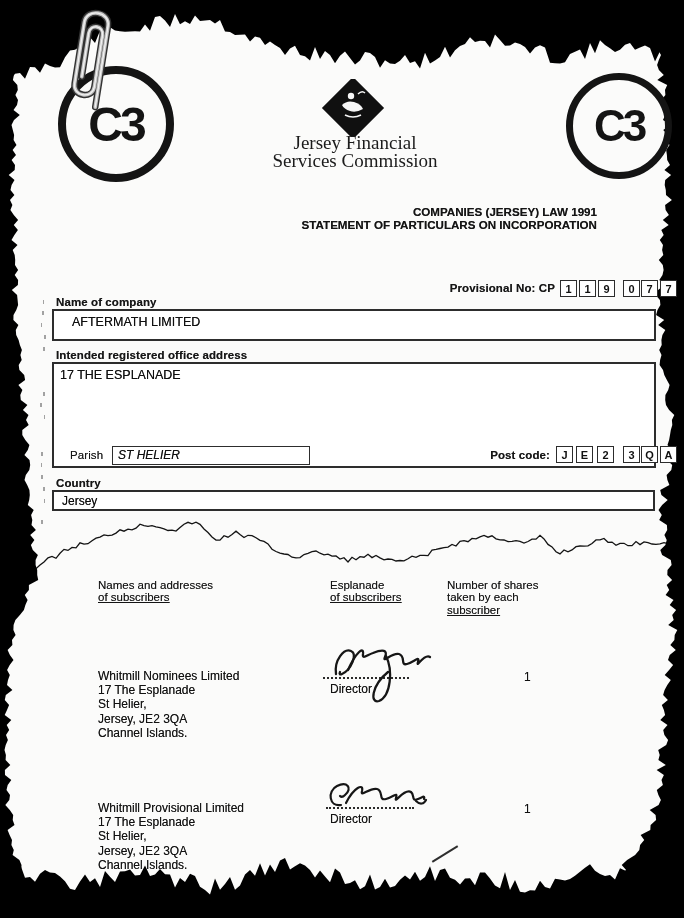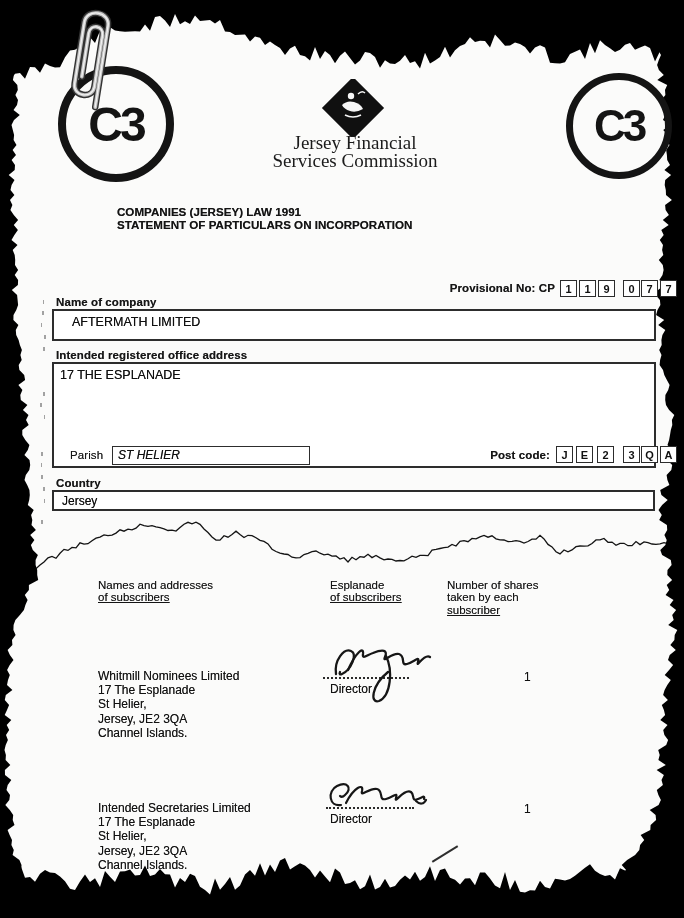--- a/index.html
+++ b/index.html
@@ -10,21 +10,21 @@
   .lbl{font-size:11.5px;font-weight:bold;color:#161616;letter-spacing:.1px;
        text-shadow:0 0 .4px rgba(0,0,0,.55);}
   .val{font-size:12.5px;color:#0f0f0f;text-shadow:0 0 .5px rgba(0,0,0,.7);}
   .fbox{position:absolute;z-index:2;background:#fff;border:2px solid #2d2d2d;box-sizing:border-box;}
   .cell{position:absolute;z-index:2;width:17px;height:17px;border:1.7px solid #2c2c2c;background:#fff;
         box-sizing:border-box;display:flex;align-items:center;justify-content:center;
         font-size:11px;font-weight:bold;color:#101010;}
   .stamp{position:absolute;z-index:2;border-radius:50%;border:8px solid #141414;background:transparent;
          display:flex;align-items:center;justify-content:center;color:#141414;
          font-weight:bold;letter-spacing:-3px;}
-  .title{font-weight:bold;font-size:11.6px;line-height:12.8px;text-align:left;color:#141414;
+  .title{font-weight:bold;font-size:11.6px;line-height:12.8px;text-align:right;color:#141414;
          text-shadow:0 0 .4px rgba(0,0,0,.6);}
   .logo-text{font-family:"Liberation Serif",serif;font-size:19px;line-height:17.5px;
              text-align:center;color:#1b1b1b;}
   .hdr{font-size:11.5px;color:#141414;line-height:12.4px;text-shadow:0 0 .3px rgba(0,0,0,.5);}
   .hdr .u{text-decoration:underline;}
   .addr{font-size:12px;color:#121212;line-height:14.2px;text-shadow:0 0 .4px rgba(0,0,0,.6);}
   .dotline{position:absolute;z-index:2;height:0;border-bottom:2px dotted #2a2a2a;}
   .shares{font-size:12px;color:#101010;text-shadow:0 0 .4px rgba(0,0,0,.6);}
   .sig{position:absolute;z-index:3;}
   .penmark{position:absolute;z-index:2;width:30px;height:2px;background:#2e2e2e;transform:rotate(-32deg);}
@@ -165,21 +165,21 @@
       <path d="M6,34 C4,20 14,8 21,11 C28,14 21,30 12,34 C10,35 9,34 10,32"></path>
       <path d="M18,30 C26,12 34,6 33,14 C32,20 37,15 43,13 C53,9 58,10 55,17 C52,24 62,12 69,14 C76,16 70,26 77,24 C84,22 90,15 88,22 C86,29 94,13 100,17"></path>
       <path d="M56,16 C63,30 61,56 49,61 C40,64 41,46 58,32"></path>
     </g>
   </svg>
   <div class="dotline" style="left:323px;top:677px;width:86px;"></div>
   <div class="abs addr" style="left:330px;top:682px;">Director</div>
   <div class="abs shares" style="left:524px;top:670px;">1</div>
 
   <div class="abs addr" style="left:98px;top:801px;">
-    <div>Intended Secretaries Limited</div>
+    <div>Whitmill Provisional Limited</div>
     <div>17 The Esplanade</div>
     <div>St Helier,</div>
     <div>Jersey, JE2 3QA</div>
     <div>Channel Islands.</div>
   </div>
   <svg class="sig" style="left:326px;top:778px;" width="102" height="40" viewBox="0 0 102 40">
     <g fill="none" stroke="#161616" stroke-width="2.2" stroke-linecap="round">
       <path d="M15,27 C3,29 1,13 11,8 C21,3 27,10 19,17 C17,19 15,19 14,18"></path>
       <path d="M20,25 C28,9 38,5 36,13 C34,20 44,9 51,11 C58,13 52,23 60,21 C68,19 72,13 70,20 C68,27 78,10 85,14 C89,17 85,24 92,21 C97,19 99,17 98,21"></path>
       <path d="M90,23 C94,27 98,26 100,22"></path>

